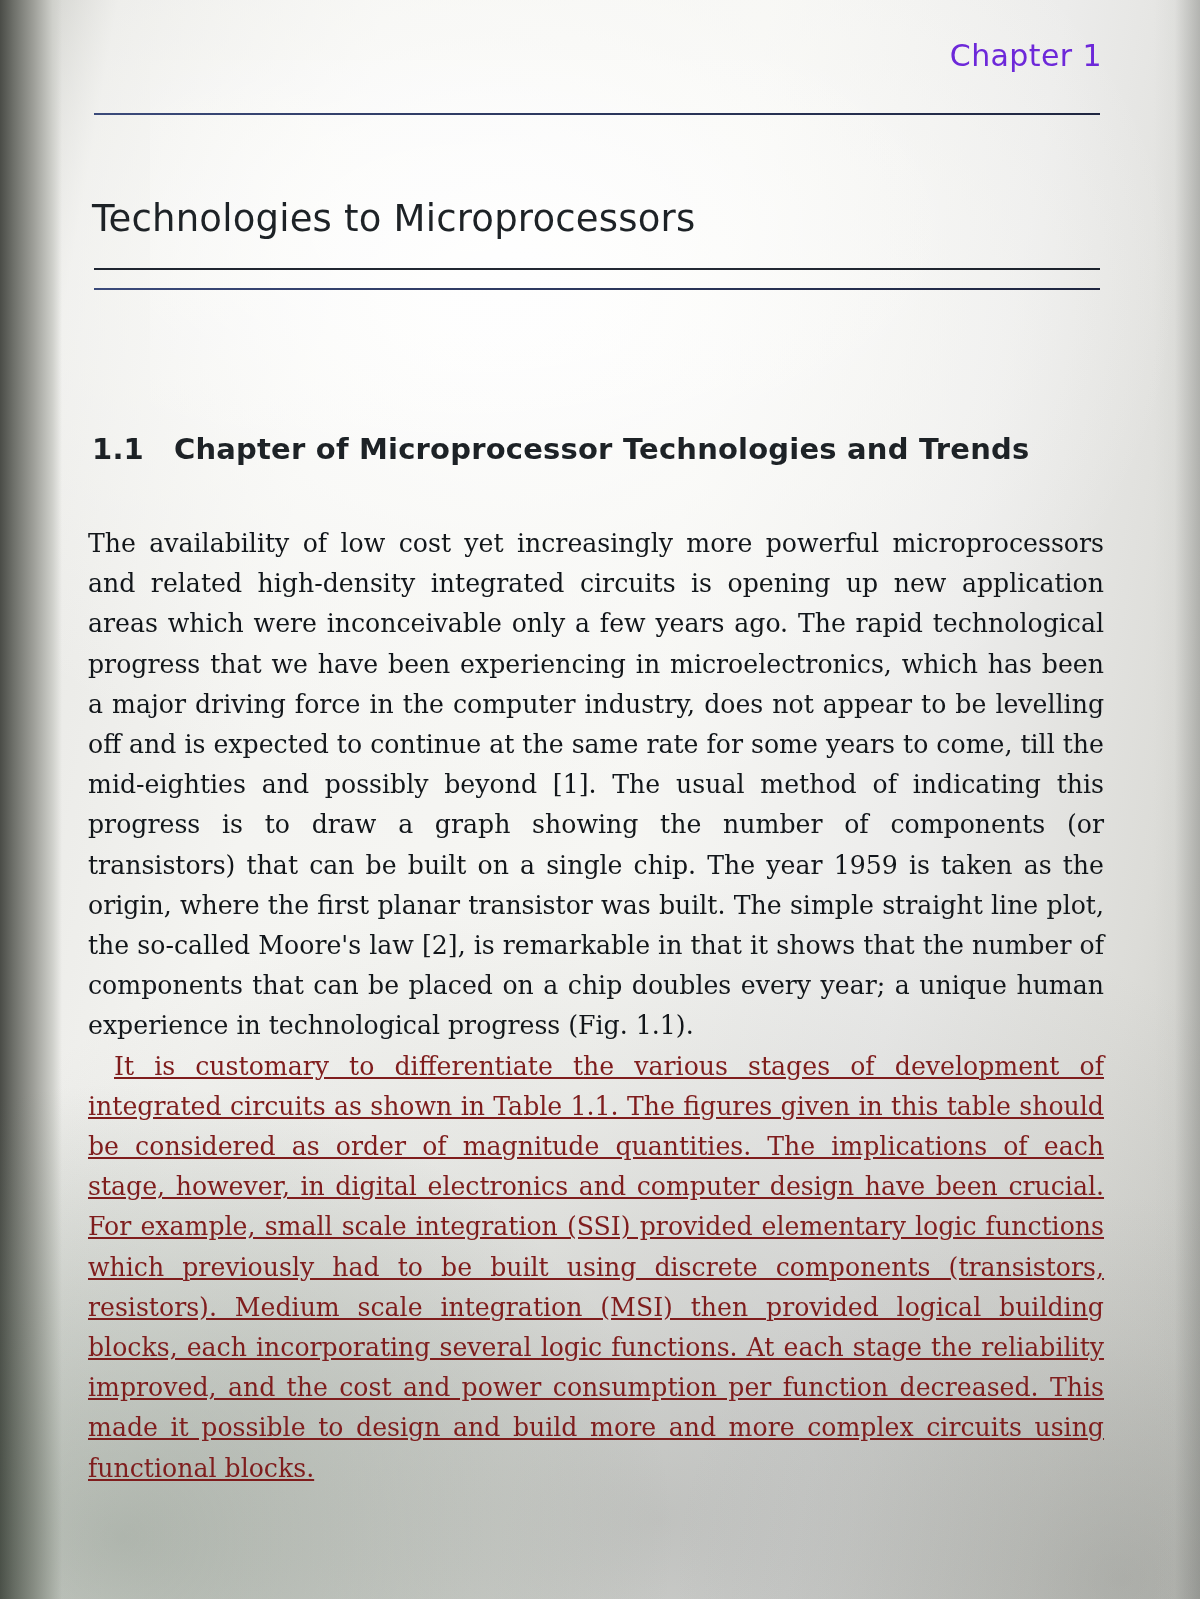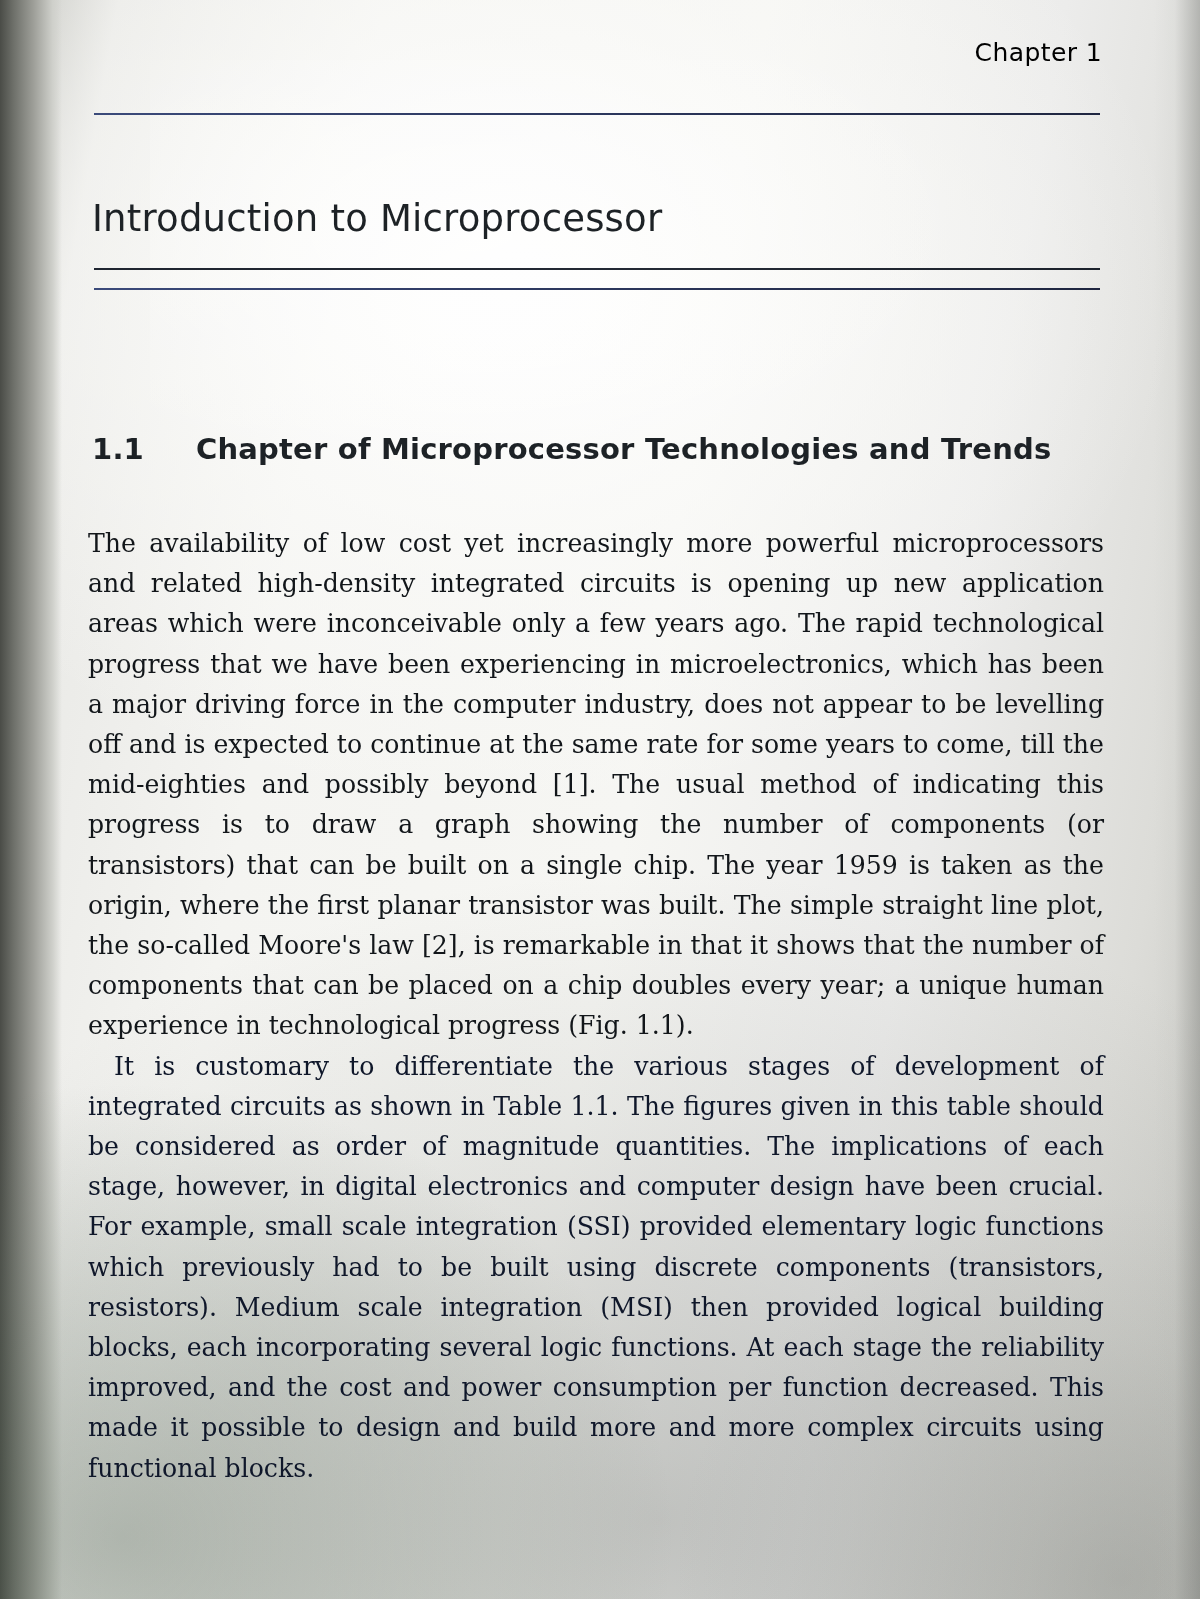--- a/index.html
+++ b/index.html
@@ -51,23 +51,23 @@
     left: 0; top: 0;
     width: 1200px;
     height: 1599px;
   }
 
   .chapter-label {
     position: absolute;
     right: 98px;
     top: 38px;
     font-family: "DejaVu Sans", sans-serif;
-    font-size: 25px;
+    font-size: 30px;
     letter-spacing: 0.4px;
-    color: #000000;
+    color: #6d28d9;
   }
 
   .rule {
     position: absolute;
     left: 94px;
     width: 1006px;
     height: 2px;
     background: linear-gradient(90deg, #3b4a7a 0%, #2f3b63 40%, #1f2640 100%);
   }
   .rule.top { top: 113px; }
@@ -88,42 +88,42 @@
   .section-head {
     position: absolute;
     left: 92px;
     top: 408px;
     font-family: "DejaVu Sans", sans-serif;
     font-size: 29px;
     color: #1d2226;
     letter-spacing: 0.2px;
     white-space: nowrap;
   }
-  .section-head .num { margin-right: 52px; }
+  .section-head .num { margin-right: 30px; }
 
   .body-text {
     position: absolute;
     left: 88px;
     top: 484px;
     width: 1016px;
     font-family: "DejaVu Serif", serif;
     font-size: 25.2px;
     line-height: 40.2px;
     color: #16191c;
     text-align: justify;
     text-justify: inter-word;
     margin-top: 40px;
   }
   .body-text p { margin: 0; }
   .body-text p.indent { text-indent: 26px; }
   .body-text p:last-child { text-align: justify; }
 
   
   .p1 { color: #12161a; }
-  .p2 { color: #0f172a; }
+  .p2 { color: #7f1d1d; text-decoration: underline; }
   .p3 { color: #14181b; font-weight: 600; }
 
   .glare {
     position: absolute;
     left: 150px; top: 60px;
     width: 800px; height: 420px;
     background: radial-gradient(ellipse at 40% 40%, rgba(255,255,255,0.55) 0%, rgba(255,255,255,0.18) 50%, rgba(255,255,255,0) 75%);
     pointer-events: none;
   }
   .edge-right {
@@ -143,21 +143,21 @@
   <div class="shade-bl"></div>
   <div class="shade-br"></div>
   <div class="edge-right"></div>
 
   <div class="content">
 
     <div class="chapter-label">Chapter 1</div>
 
     <div class="rule top"></div>
 
-    <h1 class="chapter-title">Introduction to Microprocessor</h1>
+    <h1 class="chapter-title">Technologies to Microprocessors</h1>
 
     <div class="rule bot1"></div>
     <div class="rule bot2"></div>
 
     <h2 class="section-head">
       <span class="num">1.1</span><span>Chapter of Microprocessor Technologies and Trends</span>
     </h2>
 
     <div class="body-text">
       <p class="p1">The availability of low cost yet increasingly more powerful microprocessors and related high-density integrated circuits is opening up new application areas which were inconceivable only a few years ago. The rapid technological progress that we have been experiencing in microelectronics, which has been a major driving force in the computer industry, does not appear to be levelling off and is expected to continue at the same rate for some years to come, till the mid-eighties and possibly beyond [1]. The usual method of indicating this progress is to draw a graph showing the number of components (or transistors) that can be built on a single chip. The year 1959 is taken as the origin, where the first planar transistor was built. The simple straight line plot, the so-called Moore's law [2], is remarkable in that it shows that the number of components that can be placed on a chip doubles every year; a unique human experience in technological progress (Fig. 1.1).</p>

